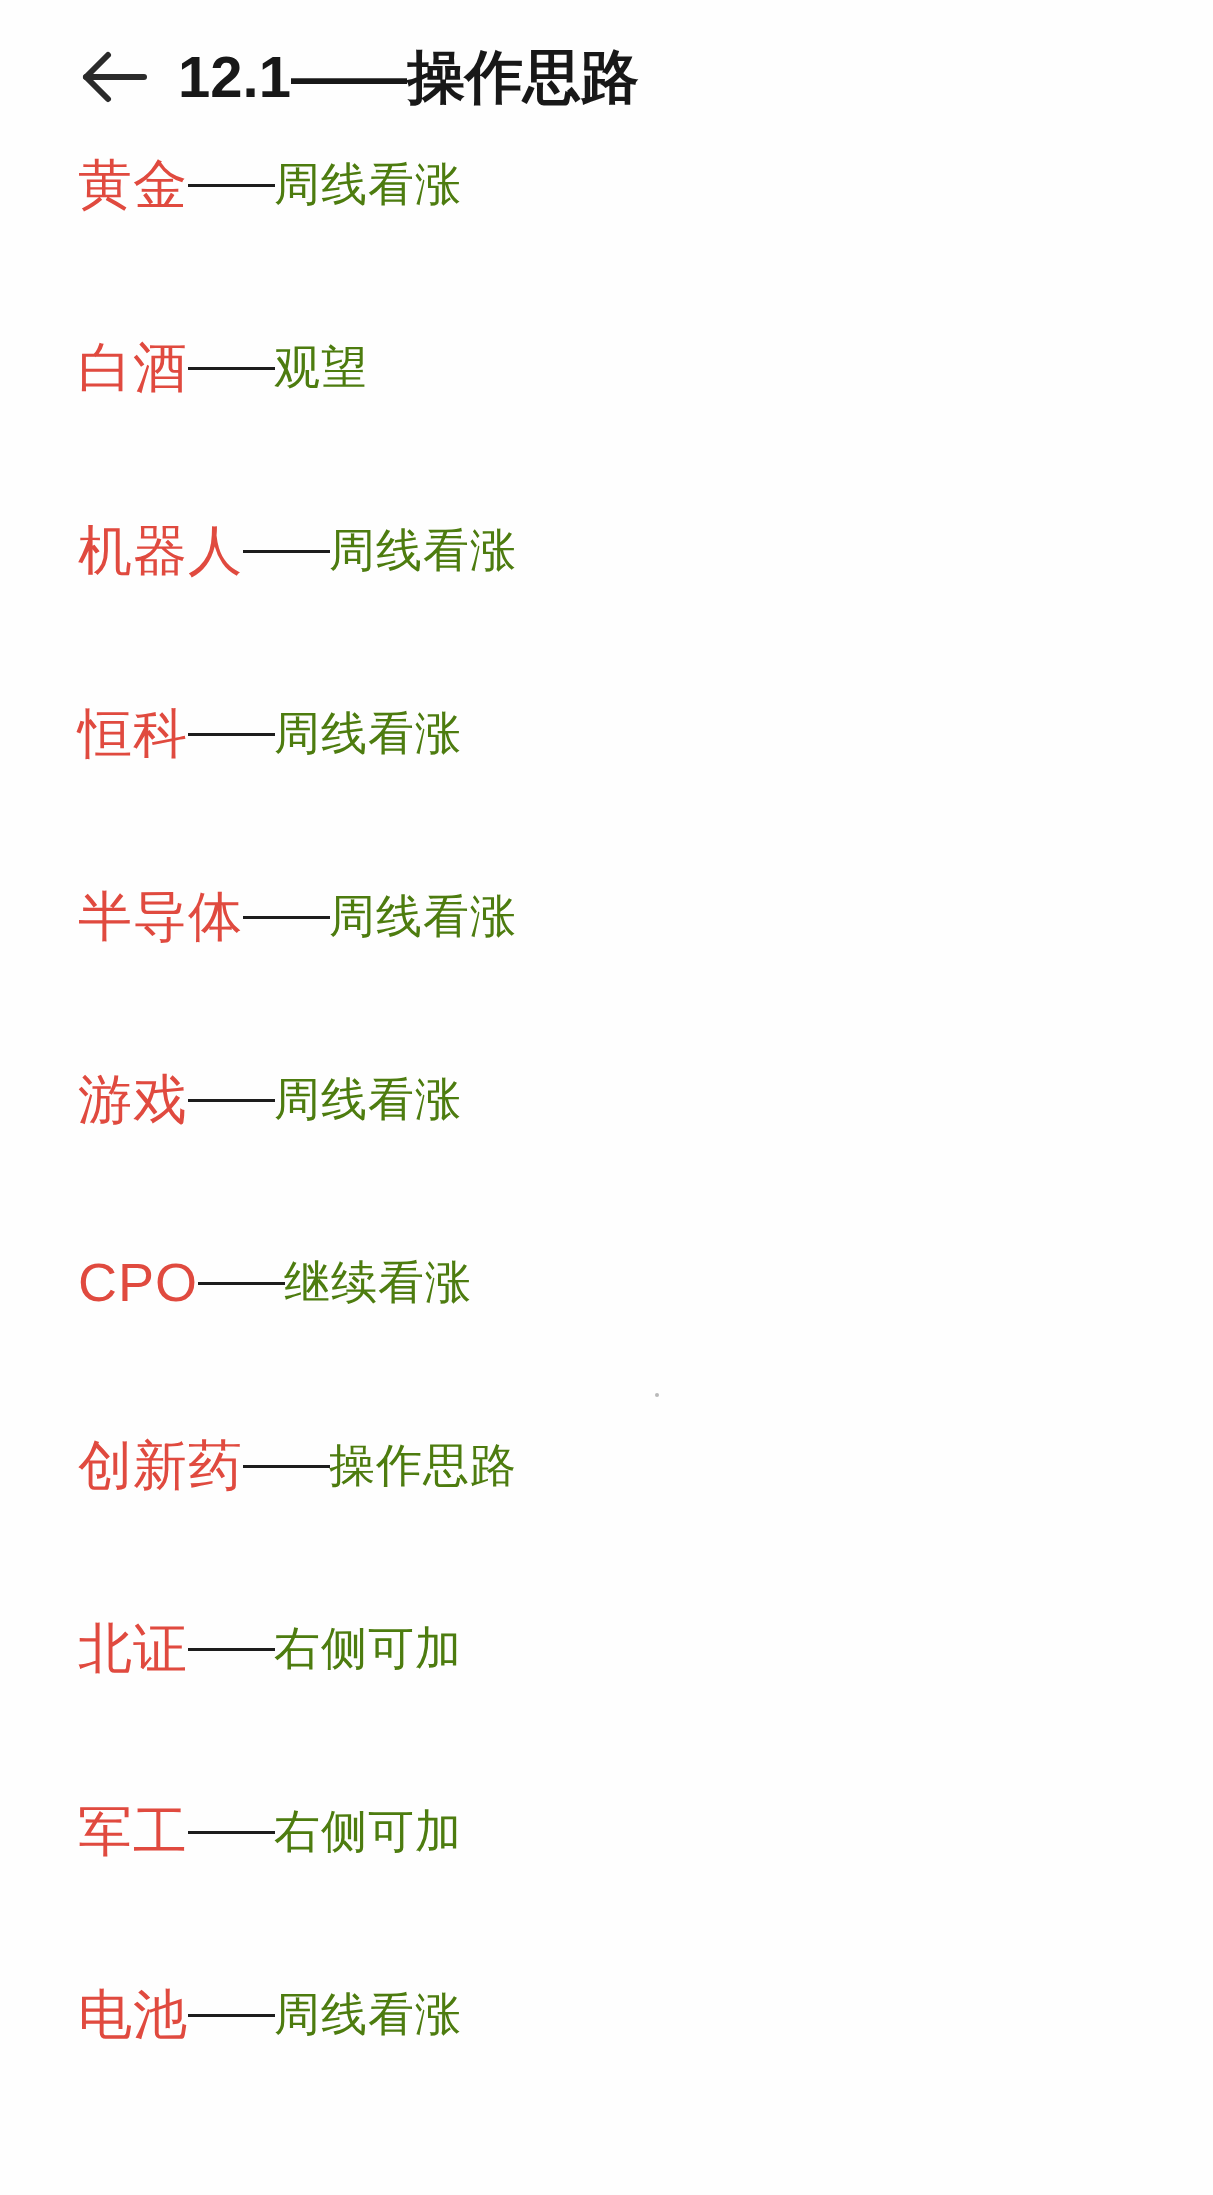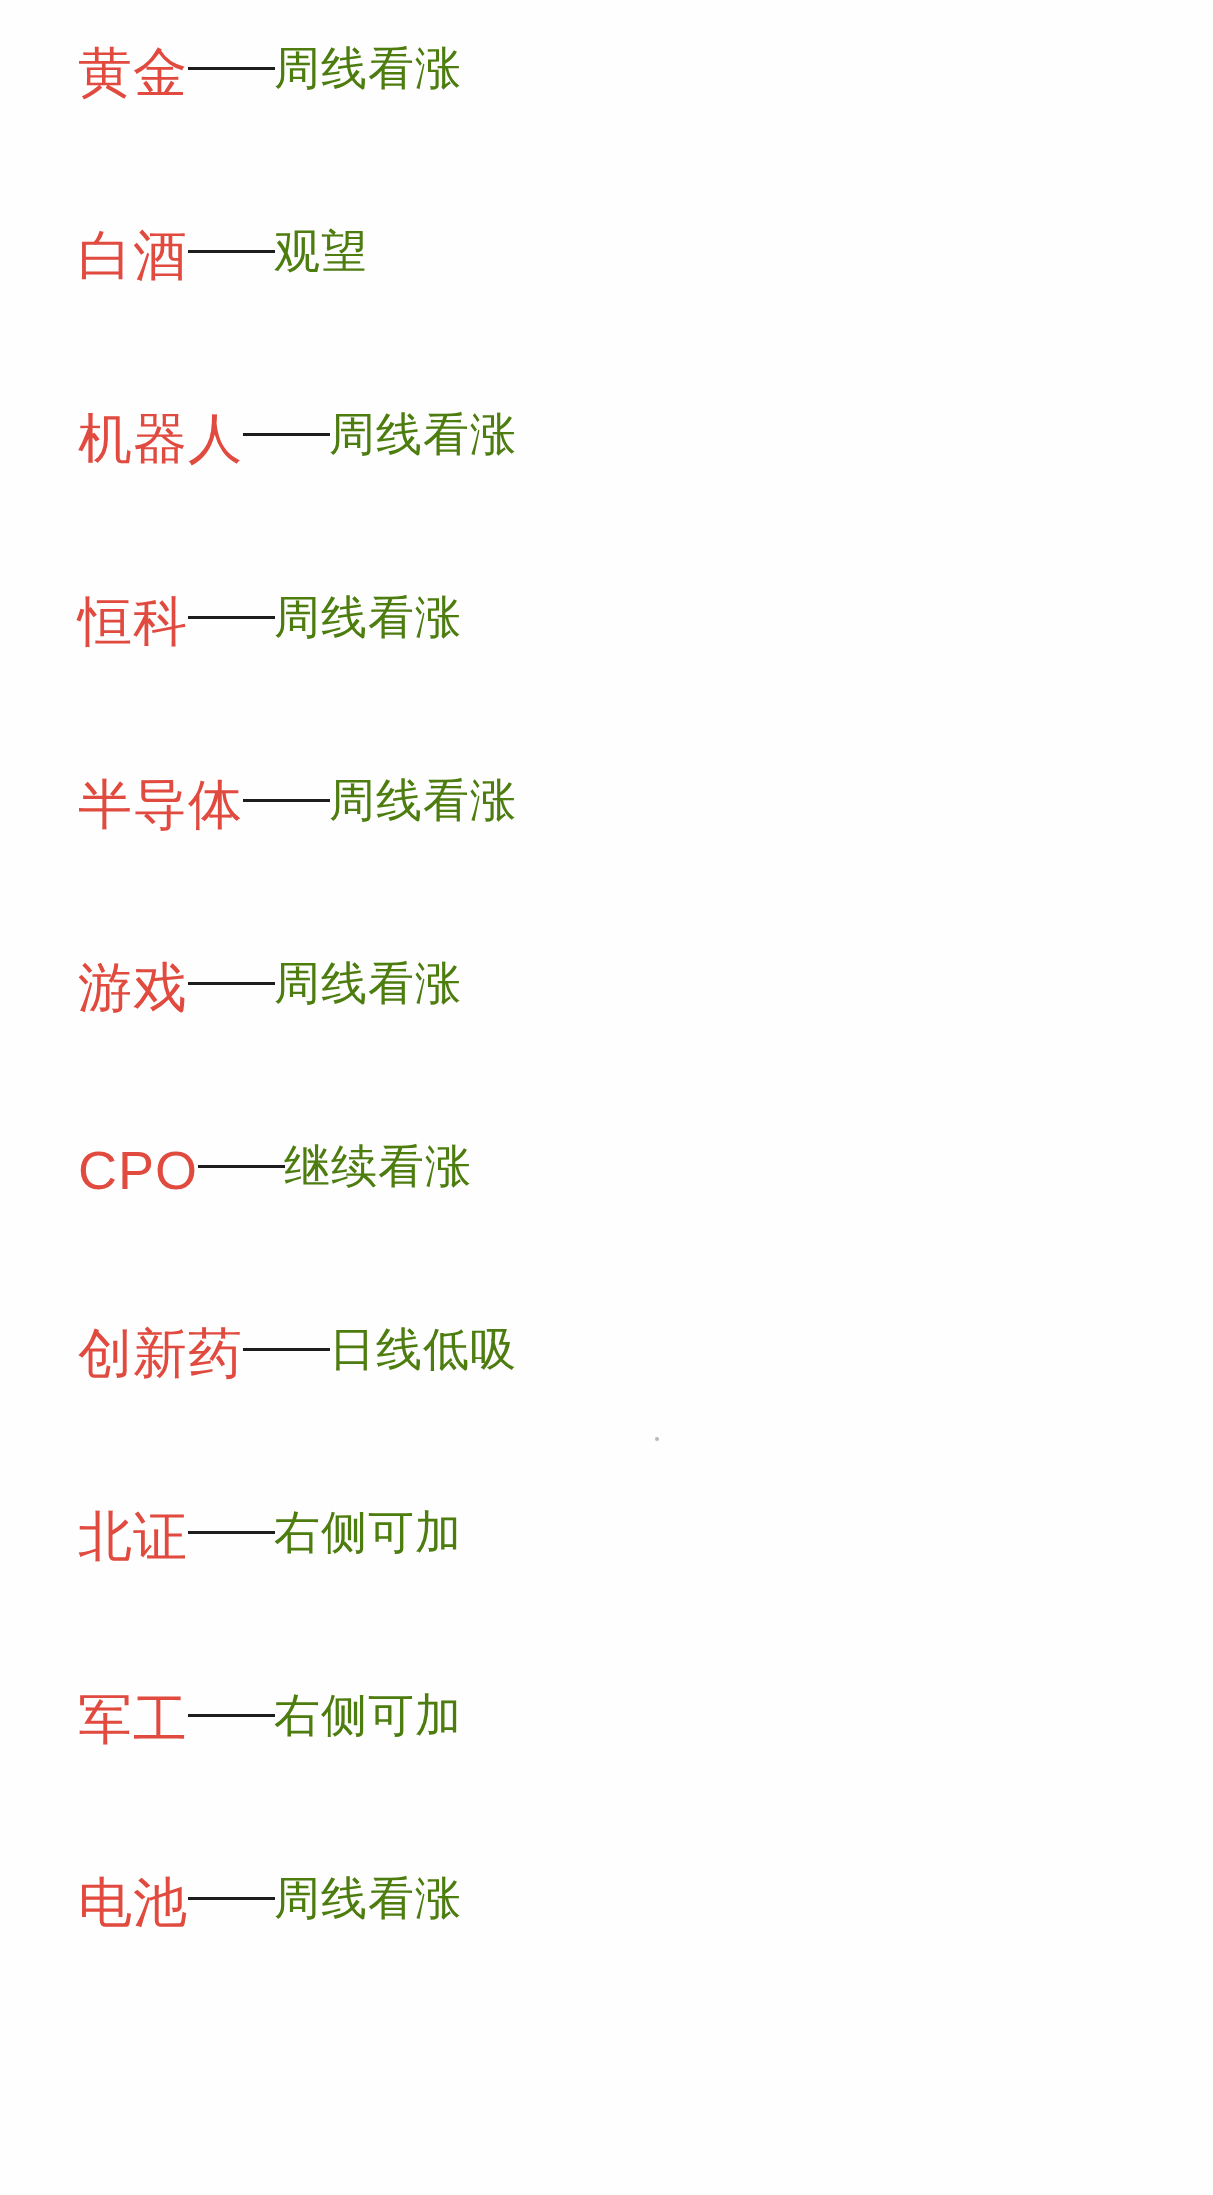--- a/index.html
+++ b/index.html
@@ -70,21 +70,21 @@
     display: flex;
     align-items: flex-start;
     white-space: nowrap;
   }
 
   .row-text {
     font-size: 50px;
     line-height: 1.05;
     white-space: nowrap;
     display: inline-flex;
-    align-items: flex-start;
+    align-items: center;
   }
 
   .sector {
     color: #e04a3f;
     font-weight: 400;
     font-size: 54px;
     letter-spacing: 1px;
   }
 
   .dash {
@@ -110,20 +110,31 @@
     height: 4px;
     background: #b9b9b9;
     border-radius: 50%;
   }
 </style>
 </head>
 <body>
 
 <div class="page">
 
+  <div class="header">
+    <div class="back-btn">
+      <svg width="72" height="56" viewBox="0 0 72 56" aria-hidden="true">
+        <g stroke="#2b2b2b" stroke-width="6" stroke-linecap="round" stroke-linejoin="round" fill="none">
+          <line x1="8" y1="28" x2="66" y2="28"></line>
+          <polyline points="30,6 8,28 30,50"></polyline>
+        </g>
+      </svg>
+    </div>
+    <div class="page-title">12.1——操作思路</div>
+  </div>
 
   <div class="list">
 
     <div class="row">
       <div class="row-text">
           <span class="sector">黄金</span>
           <span class="dash">——</span>
           <span class="outlook">周线看涨</span>
         </div>
     </div>
@@ -173,21 +184,21 @@
           <span class="sector">CPO</span>
           <span class="dash">——</span>
           <span class="outlook">继续看涨</span>
         </div>
     </div>
 
     <div class="row">
       <div class="row-text">
           <span class="sector">创新药</span>
           <span class="dash">——</span>
-          <span class="outlook">日线低吸</span>
+          <span class="outlook">操作思路</span>
         </div>
     </div>
 
     <div class="row">
       <div class="row-text">
           <span class="sector">北证</span>
           <span class="dash">——</span>
           <span class="outlook">右侧可加</span>
         </div>
     </div>

